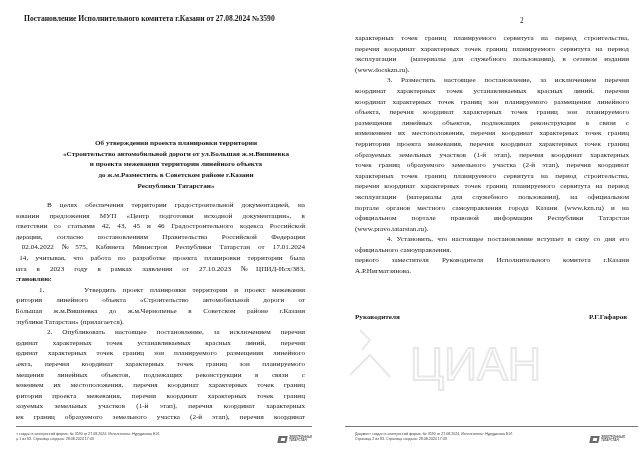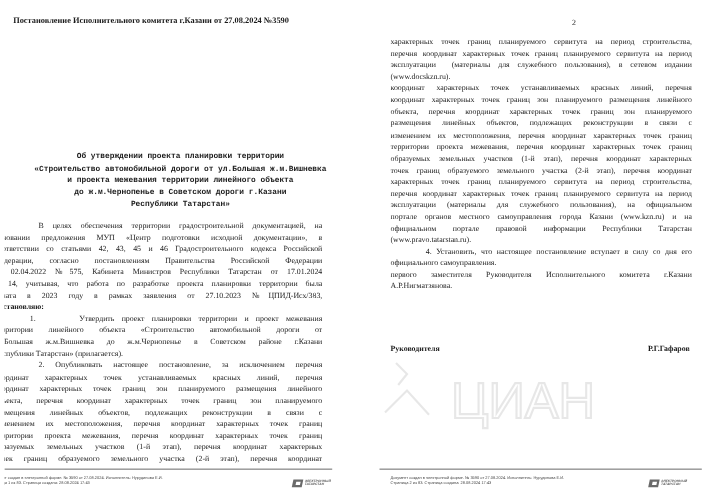--- a/index.html
+++ b/index.html
@@ -1,28 +1,28 @@
 <!DOCTYPE html>
 <html><head>
 <meta charset="utf-8">
 <style>
   html, body { margin:0; padding:0; }
   body { width:640px; height:450px; background:#ffffff; overflow:hidden; position:relative;
          font-family:"Liberation Serif", "DejaVu Serif", serif; color:#1a1a1a; }
   .page { position:absolute; top:0; height:450px; background:#fff; overflow:hidden; }
-  #page-left { left:4px; width:312px; }
+  #page-left { left:16px; width:312px; }
   #page-right { left:328px; width:312px; }
   .gutter { position:absolute; left:312px; top:0; width:16px; height:450px; background:#fff; }
 
   .inner { position:absolute; font-size:7.15px; line-height:10.6px; }
   #page-left .inner { left:-8px; top:0; width:300px; }
   #page-right .inner { left:27px; top:0; width:275px; }
 
   .header-title { position:absolute; top:14px; left:8px; font-weight:bold; font-size:7.6px; white-space:nowrap; }
-  .title-block { position:absolute; top:138px; left:8px; width:304px; text-align:center; font-weight:bold; font-size:7.15px; line-height:10.7px;font-family:Liberation Mono, monospace; }
+  .title-block { position:absolute; top:138px; left:8px; width:304px; text-align:center; font-weight:bold; font-size:7.15px; line-height:10.7px; }
   .title-block div { white-space:nowrap; }
   .line { display:block; white-space:nowrap; text-align:justify; text-align-last:justify; overflow:hidden; }
   .line.last { text-align-last:left; }
   .bold { font-weight:bold; }
 
   .page-number { position:absolute; top:17px; left:192px; font-size:7.2px; }
 
   .footer-rule { position:absolute; top:426px; height:1px; background:#777; }
   #page-left .footer-rule { left:0; width:298px; }
   #page-right .footer-rule { left:17px; width:293px; }
@@ -47,21 +47,21 @@
 </head>
 <body>
 
 <div class="page" id="page-left">
   <div class="header-title">Постановление Исполнительного комитета г.Казани от 27.08.2024 №3590</div>
 
   <div class="title-block">
     <div>Об утверждении проекта планировки территории</div>
     <div>«Строительство автомобильной дороги от ул.Большая ж.м.Вишневка</div>
     <div>и проекта межевания территории линейного объекта</div>
-    <div>до ж.м.Чернопенье в Советском дороги г.Казани</div>
+    <div>до ж.м.Разместить в Советском районе г.Казани</div>
     <div>Республики Татарстан»</div>
   </div>
 
   <div class="inner" style="top:200px; left:-9px; width:298px;">
     <span class="line" style="padding-left:40px;">В целях обеспечения территории градостроительной документацией, на</span>
     <span class="line">основании предложения МУП «Центр подготовки исходной документации», в</span>
     <span class="line">соответствии со статьями 42, 43, 45 и 46 Градостроительного кодекса Российской</span>
     <span class="line">Федерации, согласно постановлениям Правительства Российской Федерации</span>
     <span class="line">от 02.04.2022 №575, Кабинета Министров Республики Татарстан от 17.01.2024</span>
     <span class="line">№14, учитывая, что работа по разработке проекта планировки территории была</span>
@@ -100,20 +100,21 @@
 
 <div class="page" id="page-right">
   <div class="page-number">2</div>
 
   <div class="inner" style="top:33px; left:27px; width:274px;">
     <span class="line">характерных точек границ планируемого сервитута на период строительства,</span>
     <span class="line">перечня координат характерных точек границ планируемого сервитута на период</span>
     <span class="line" style="white-space:pre;">эксплуатации  (материалы для служебного пользования), в сетевом издании</span>
     <span class="line last">(www.docskzn.ru).</span>
 
+    <span class="line" style="padding-left:32px;">3. Разместить настоящее постановление, за исключением перечня</span>
     <span class="line">координат характерных точек устанавливаемых красных линий, перечня</span>
     <span class="line">координат характерных точек границ зон планируемого размещения линейного</span>
     <span class="line">объекта, перечня координат характерных точек границ зон планируемого</span>
     <span class="line">размещения линейных объектов, подлежащих реконструкции в связи с</span>
     <span class="line">изменением их местоположения, перечня координат характерных точек границ</span>
     <span class="line">территории проекта межевания, перечня координат характерных точек границ</span>
     <span class="line">образуемых земельных участков (1-й этап), перечня координат характерных</span>
     <span class="line">точек границ образуемого земельного участка (2-й этап), перечня координат</span>
     <span class="line">характерных точек границ планируемого сервитута на период строительства,</span>
     <span class="line">перечня координат характерных точек границ планируемого сервитута на период</span>

